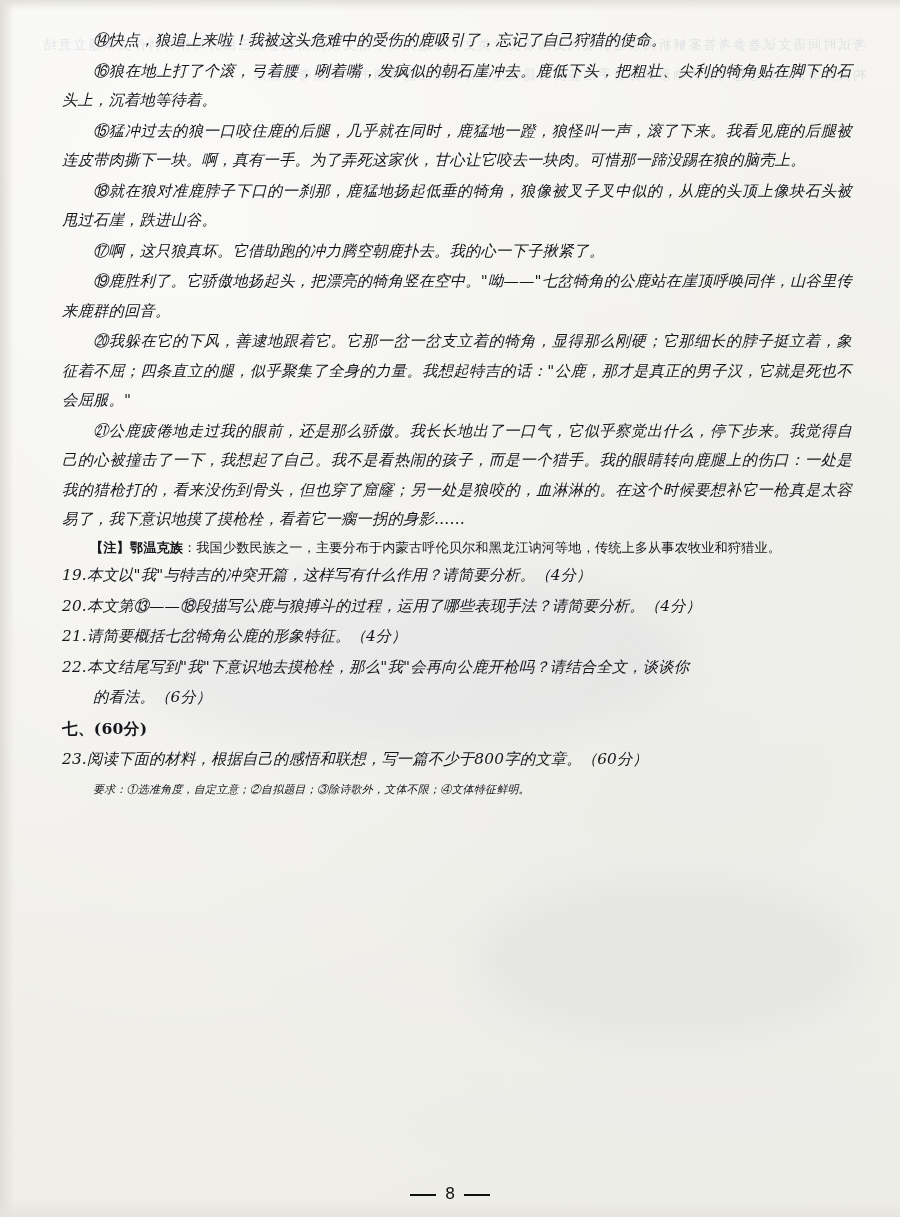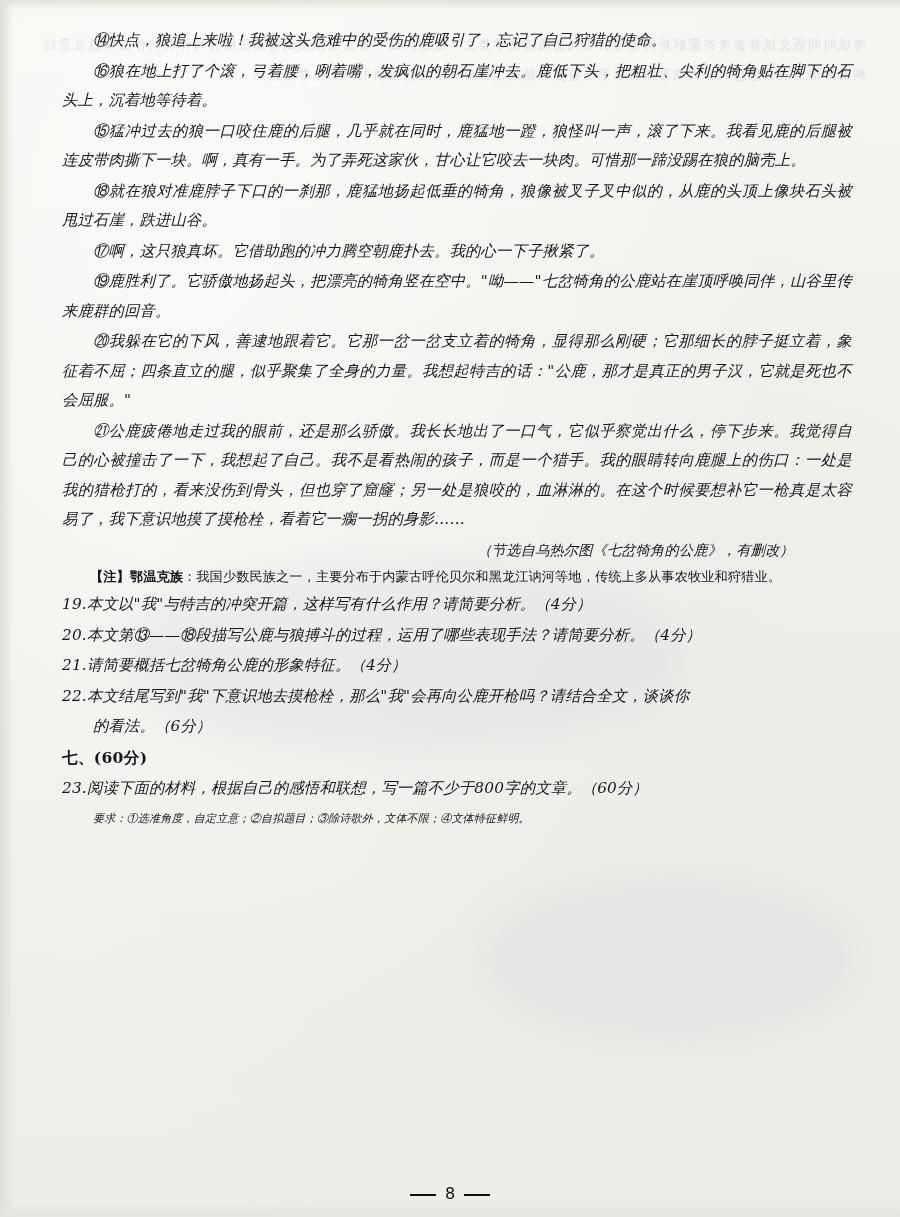--- a/index.html
+++ b/index.html
@@ -150,21 +150,20 @@
 
     <p class="body-para indent">⑭快点，狼追上来啦！我被这头危难中的受伤的鹿吸引了，忘记了自己狩猎的使命。</p>
     <p class="body-para indent">⑯狼在地上打了个滚，弓着腰，咧着嘴，发疯似的朝石崖冲去。鹿低下头，把粗壮、尖利的犄角贴在脚下的石头上，沉着地等待着。</p>
     <p class="body-para indent">⑮猛冲过去的狼一口咬住鹿的后腿，几乎就在同时，鹿猛地一蹬，狼怪叫一声，滚了下来。我看见鹿的后腿被连皮带肉撕下一块。啊，真有一手。为了弄死这家伙，甘心让它咬去一块肉。可惜那一蹄没踢在狼的脑壳上。</p>
     <p class="body-para indent">⑱就在狼对准鹿脖子下口的一刹那，鹿猛地扬起低垂的犄角，狼像被叉子叉中似的，从鹿的头顶上像块石头被甩过石崖，跌进山谷。</p>
     <p class="body-para indent">⑰啊，这只狼真坏。它借助跑的冲力腾空朝鹿扑去。我的心一下子揪紧了。</p>
     <p class="body-para indent">⑲鹿胜利了。它骄傲地扬起头，把漂亮的犄角竖在空中。"呦——"七岔犄角的公鹿站在崖顶呼唤同伴，山谷里传来鹿群的回音。</p>
     <p class="body-para indent">⑳我躲在它的下风，善逮地跟着它。它那一岔一岔支立着的犄角，显得那么刚硬；它那细长的脖子挺立着，象征着不屈；四条直立的腿，似乎聚集了全身的力量。我想起特吉的话："公鹿，那才是真正的男子汉，它就是死也不会屈服。"</p>
     <p class="body-para indent">㉑公鹿疲倦地走过我的眼前，还是那么骄傲。我长长地出了一口气，它似乎察觉出什么，停下步来。我觉得自己的心被撞击了一下，我想起了自己。我不是看热闹的孩子，而是一个猎手。我的眼睛转向鹿腿上的伤口：一处是我的猎枪打的，看来没伤到骨头，但也穿了窟窿；另一处是狼咬的，血淋淋的。在这个时候要想补它一枪真是太容易了，我下意识地摸了摸枪栓，看着它一瘸一拐的身影……</p>
 
-    <p class="attrib">（节选自乌热尔图《七岔犄角的公鹿》，有删改）</p>
 
     <p class="note"><span class="note-tag">【注】鄂温克族</span><span>：我国少数民族之一，主要分布于内蒙古呼伦贝尔和黑龙江讷河等地，传统上多从事农牧业和狩猎业。</span></p>
 
     <p class="q"><span>19.</span><span>本文以"我"与特吉的冲突开篇，这样写有什么作用？请简要分析。（4分）</span></p>
     <p class="q"><span>20.</span><span>本文第⑬——⑱段描写公鹿与狼搏斗的过程，运用了哪些表现手法？请简要分析。（4分）</span></p>
     <p class="q"><span>21.</span><span>请简要概括七岔犄角公鹿的形象特征。（4分）</span></p>
     <p class="q"><span>22.</span><span>本文结尾写到"我"下意识地去摸枪栓，那么"我"会再向公鹿开枪吗？请结合全文，谈谈你</span></p>
     <p class="q cont">的看法。（6分）</p>
 
     <p class="section-head">七、(60分)</p>

